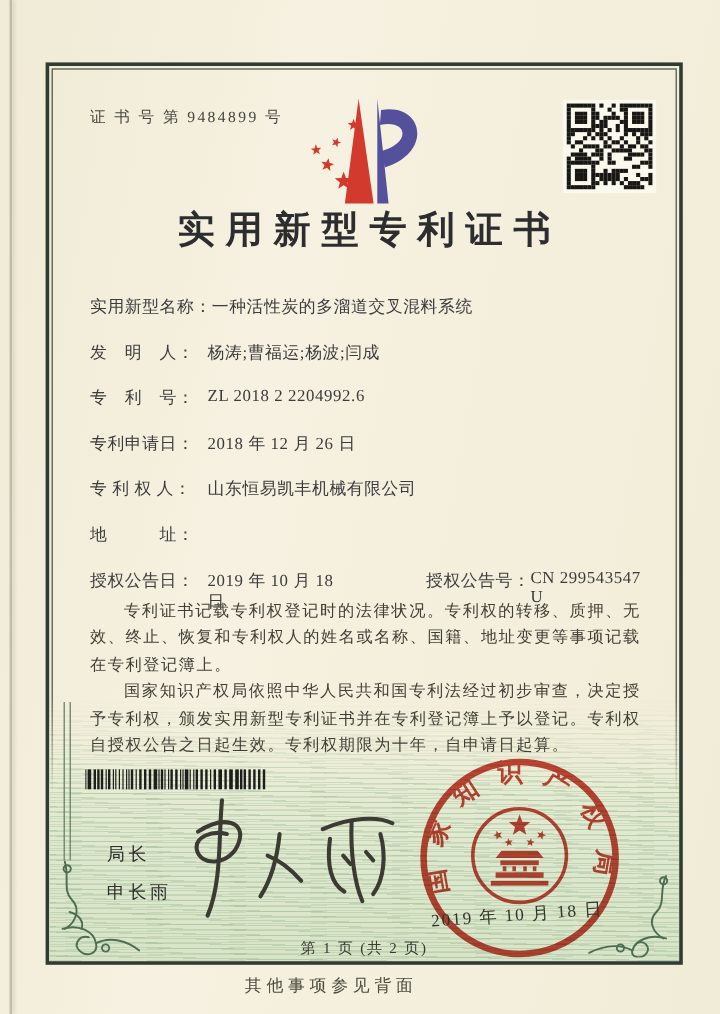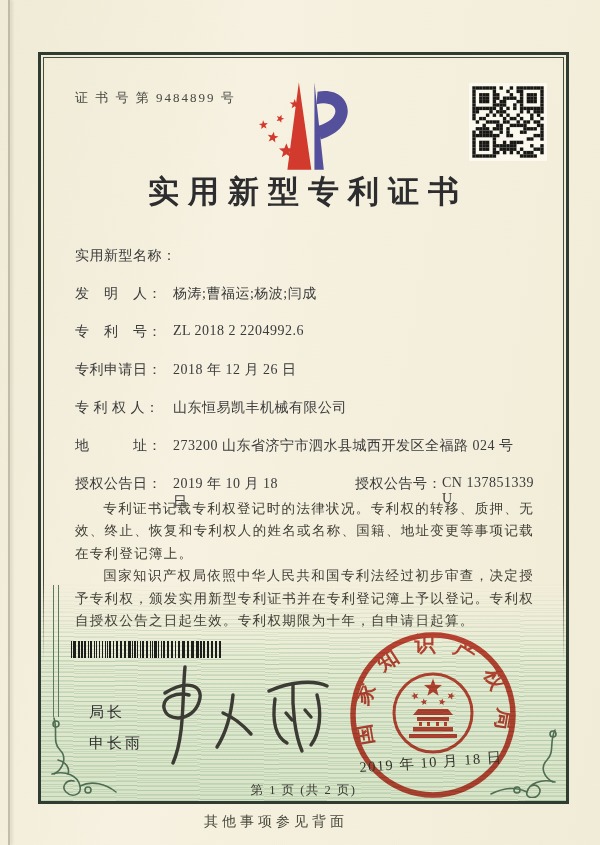--- a/index.html
+++ b/index.html
@@ -341,47 +341,47 @@
           <rect x="57.8" y="68.0" width="3.4" height="3.4"></rect>
           <rect x="61.2" y="68.0" width="3.4" height="3.4"></rect>
         </g>
     </svg>
 
     <div class="title">实用新型专利证书</div>
 
     <div class="fields">
       <div class="field-row">
         <span class="field-label">实用新型名称：</span>
+        <span class="field-value">一种活性炭的多溜道交叉混料系统</span>
       </div>
       <div class="field-row">
         <span class="field-label">发　明　人：</span>
         <span class="field-value">杨涛;曹福运;杨波;闫成</span>
       </div>
       <div class="field-row">
         <span class="field-label">专　利　号：</span>
         <span class="field-value">ZL 2018 2 2204992.6</span>
       </div>
       <div class="field-row">
         <span class="field-label">专利申请日：</span>
         <span class="field-value">2018 年 12 月 26 日</span>
       </div>
       <div class="field-row">
         <span class="field-label">专 利 权 人：</span>
         <span class="field-value">山东恒易凯丰机械有限公司</span>
       </div>
       <div class="field-row">
         <span class="field-label">地　　　址：</span>
-        <span class="field-value">273200 山东省济宁市泗水县城西开发区全福路 024 号</span>
       </div>
       <div class="field-row">
         <span class="field-label">授权公告日：</span>
         <span class="field-value">2019 年 10 月 18 日</span>
         <span class="grant-number-group">
           <span class="field-label" style="min-width:0">授权公告号：</span>
-          <span class="field-value">CN 137851339 U</span>
+          <span class="field-value">CN 299543547 U</span>
         </span>
       </div>
     </div>
 
     <div class="body-text">
       <p>专利证书记载专利权登记时的法律状况。专利权的转移、质押、无效、终止、恢复和专利权人的姓名或名称、国籍、地址变更等事项记载在专利登记簿上。</p>
       <p>国家知识产权局依照中华人民共和国专利法经过初步审查，决定授予专利权，颁发实用新型专利证书并在专利登记簿上予以登记。专利权自授权公告之日起生效。专利权期限为十年，自申请日起算。</p>
     </div>
 
     <svg class="barcode" viewBox="0 0 158 17" preserveAspectRatio="none">

